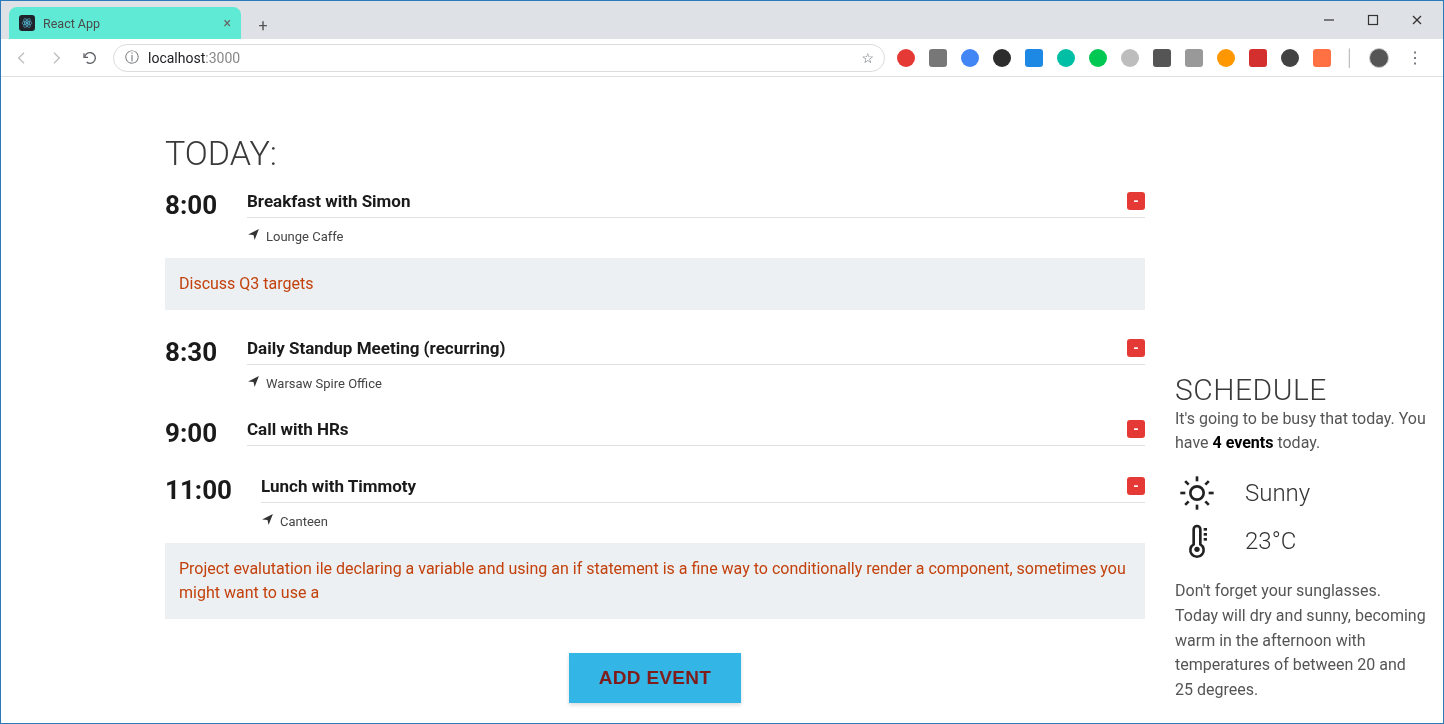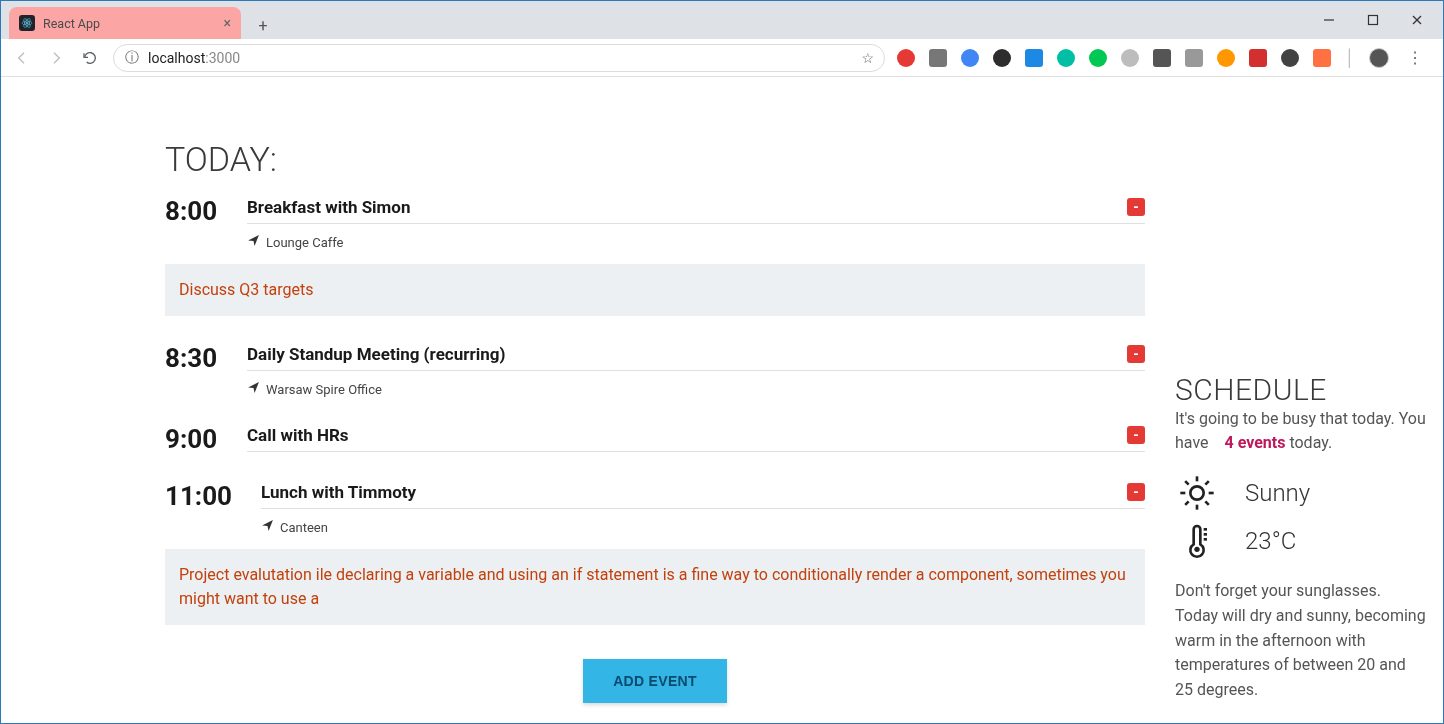--- a/index.html
+++ b/index.html
@@ -21,21 +21,21 @@
     flex-direction: column;
   }
   .tab-strip {
     display: flex;
     align-items: flex-end;
     height: 38px;
     padding-left: 8px;
     position: relative;
   }
   .tab {
-    background: #fca5a5;
+    background: #5eead4;
     height: 32px;
     width: 232px;
     border-top-left-radius: 8px;
     border-top-right-radius: 8px;
     display: flex;
     align-items: center;
     padding: 0 10px;
     font-size: 12.5px;
     color: #4b4b4b;
     gap: 8px;
@@ -164,32 +164,32 @@
     font-size:16px;
     color:#c2410c;
     margin-left:-0px;
     line-height:1.5;
   }
 
   .add-btn{
     display:block;
     margin: 34px auto 0 auto;
     background:#33b5e5;
-    color:#0c4a6e;
+    color:#7f1d1d;
     font-weight:600;
-    font-size:14px;
+    font-size:19px;
     letter-spacing:0.3px;
     border:none;
     padding:14px 30px;
     cursor:pointer;
     box-shadow:0 2px 4px rgba(0,0,0,0.15);
   }
 
   .sched-intro{ font-size:16px; color:#555; margin-bottom:18px; line-height:1.5;}
-  .sched-intro b{ color:#be185d; font-weight:700;margin-left:12px;}
+  .sched-intro b{ color:#000000; font-weight:700;}
   .wx-row{ display:flex; align-items:center; gap:26px; margin-bottom:8px;}
   .wx-row .wx-icon{ width:44px; display:flex; justify-content:center;}
   .wx-row .wx-icon svg{ width:40px;height:40px; fill:none; stroke:#222; stroke-width:1.6;}
   .wx-row .wx-text{ font-size:24px; font-weight:300; color:#333;}
   .sched-note{ margin-top:18px; font-size:16px; color:#555; line-height:1.55;}
 </style>
 </head>
 <body>
 
 <div class="chrome">

